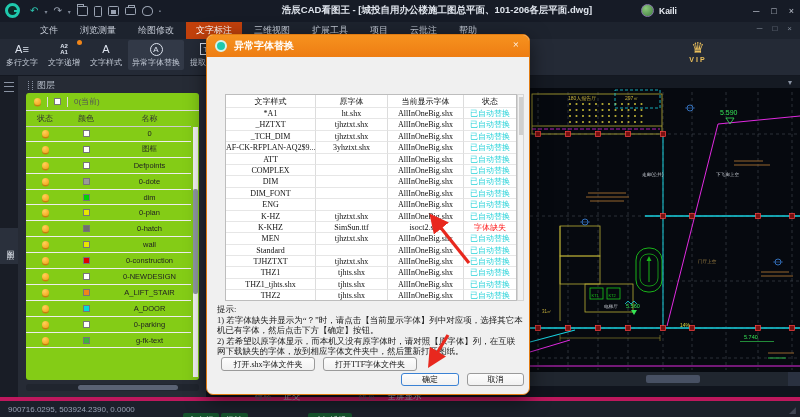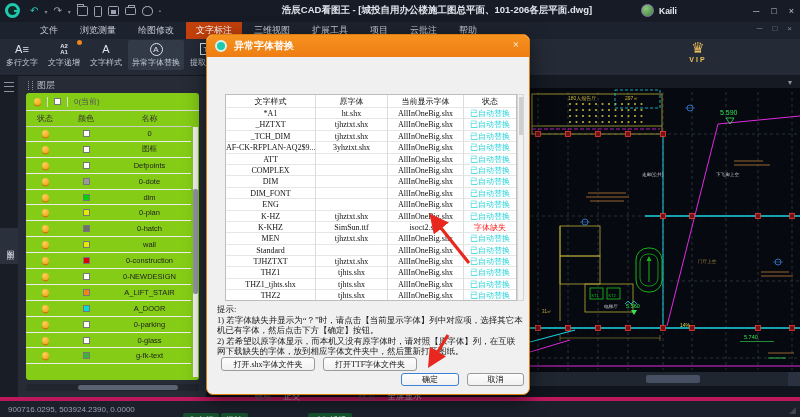--- a/index.html
+++ b/index.html
@@ -481,29 +481,20 @@
             <span class="cell lc1">
               <span class="swatch" style="background: rgb(255, 255, 255);"></span>
             </span>
             <span class="cell lc2">0-parking</span>
           </div>
           <div class="lrow">
             <span class="cell lc0">
               <span class="bulb"></span>
             </span>
             <span class="cell lc1">
-              <span class="swatch" style="background: rgb(255, 255, 255);"></span>
-            </span>
-            <span class="cell lc2">0-glass</span>
-          </div>
-          <div class="lrow">
-            <span class="cell lc0">
-              <span class="bulb"></span>
-            </span>
-            <span class="cell lc1">
               <span class="swatch" style="background: rgb(60, 180, 60);"></span>
             </span>
             <span class="cell lc2">g-fk-text</span>
           </div>
         </div>
       <div class="lvscroll">
           <div class="lvthumb"></div>
         </div>
     </div>
     <div class="lhscroll">

